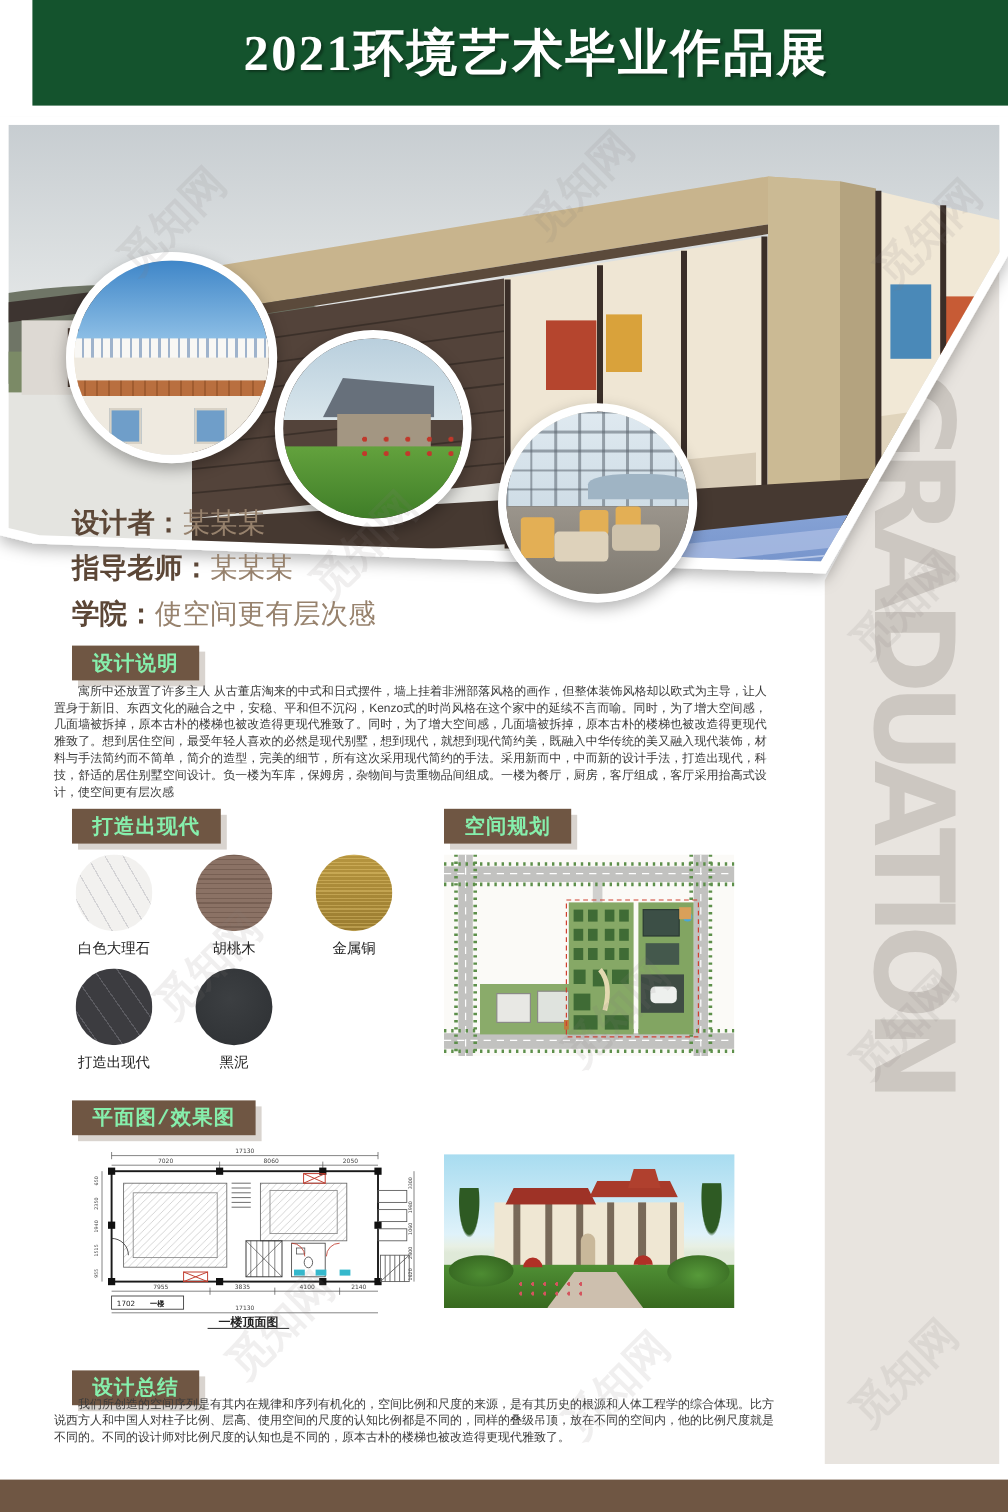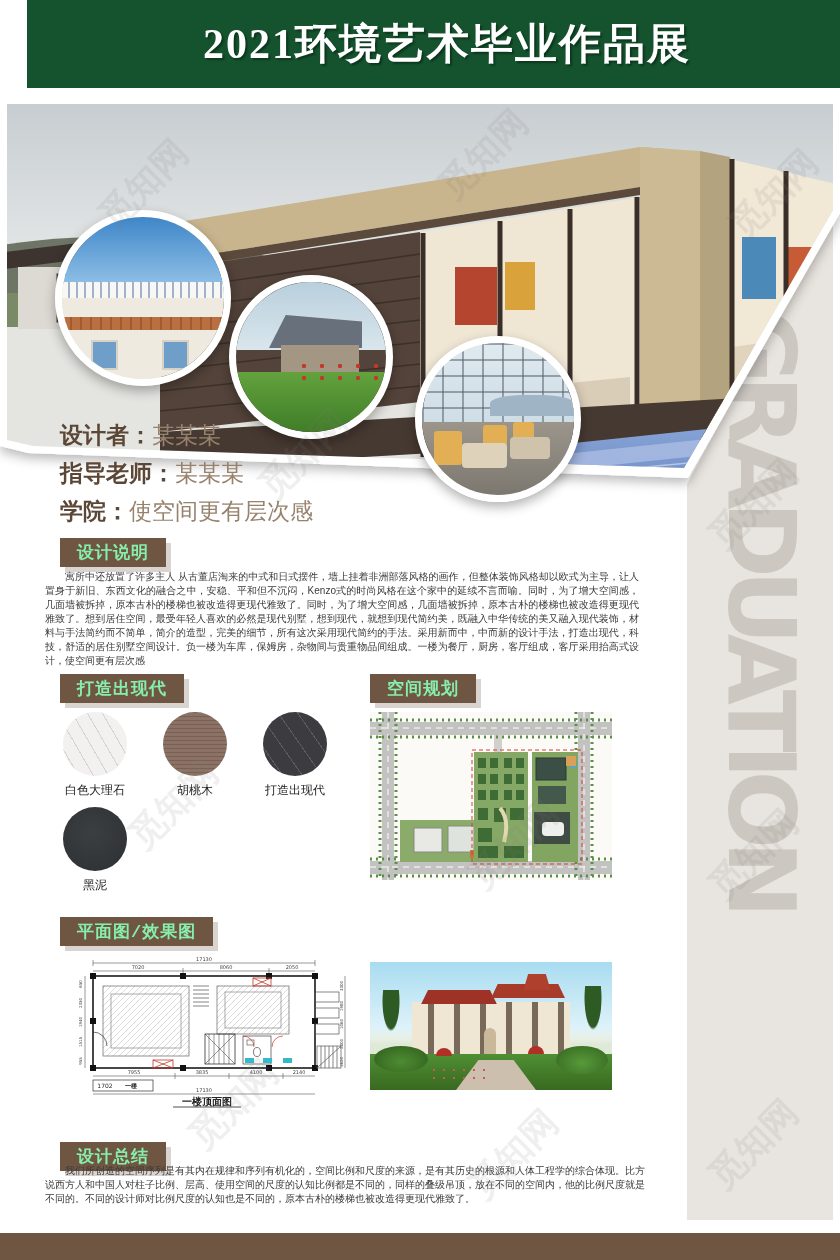--- a/index.html
+++ b/index.html
@@ -263,20 +263,24 @@
   <div class="materials">
     <div class="mat">
         <div class="sw sw1"></div>
         <div class="nm">白色大理石</div>
       </div>
     <div class="mat">
         <div class="sw sw0"></div>
         <div class="nm">胡桃木</div>
       </div>
     <div class="mat">
+        <div class="sw sw2"></div>
+        <div class="nm">金属铜</div>
+      </div>
+    <div class="mat">
         <div class="sw sw3"></div>
         <div class="nm">打造出现代</div>
       </div>
     <div class="mat">
         <div class="sw sw5"></div>
         <div class="nm">黑泥</div>
       </div>
   </div>
 
   <div class="sec-head" id="h-plan">空间规划</div>

